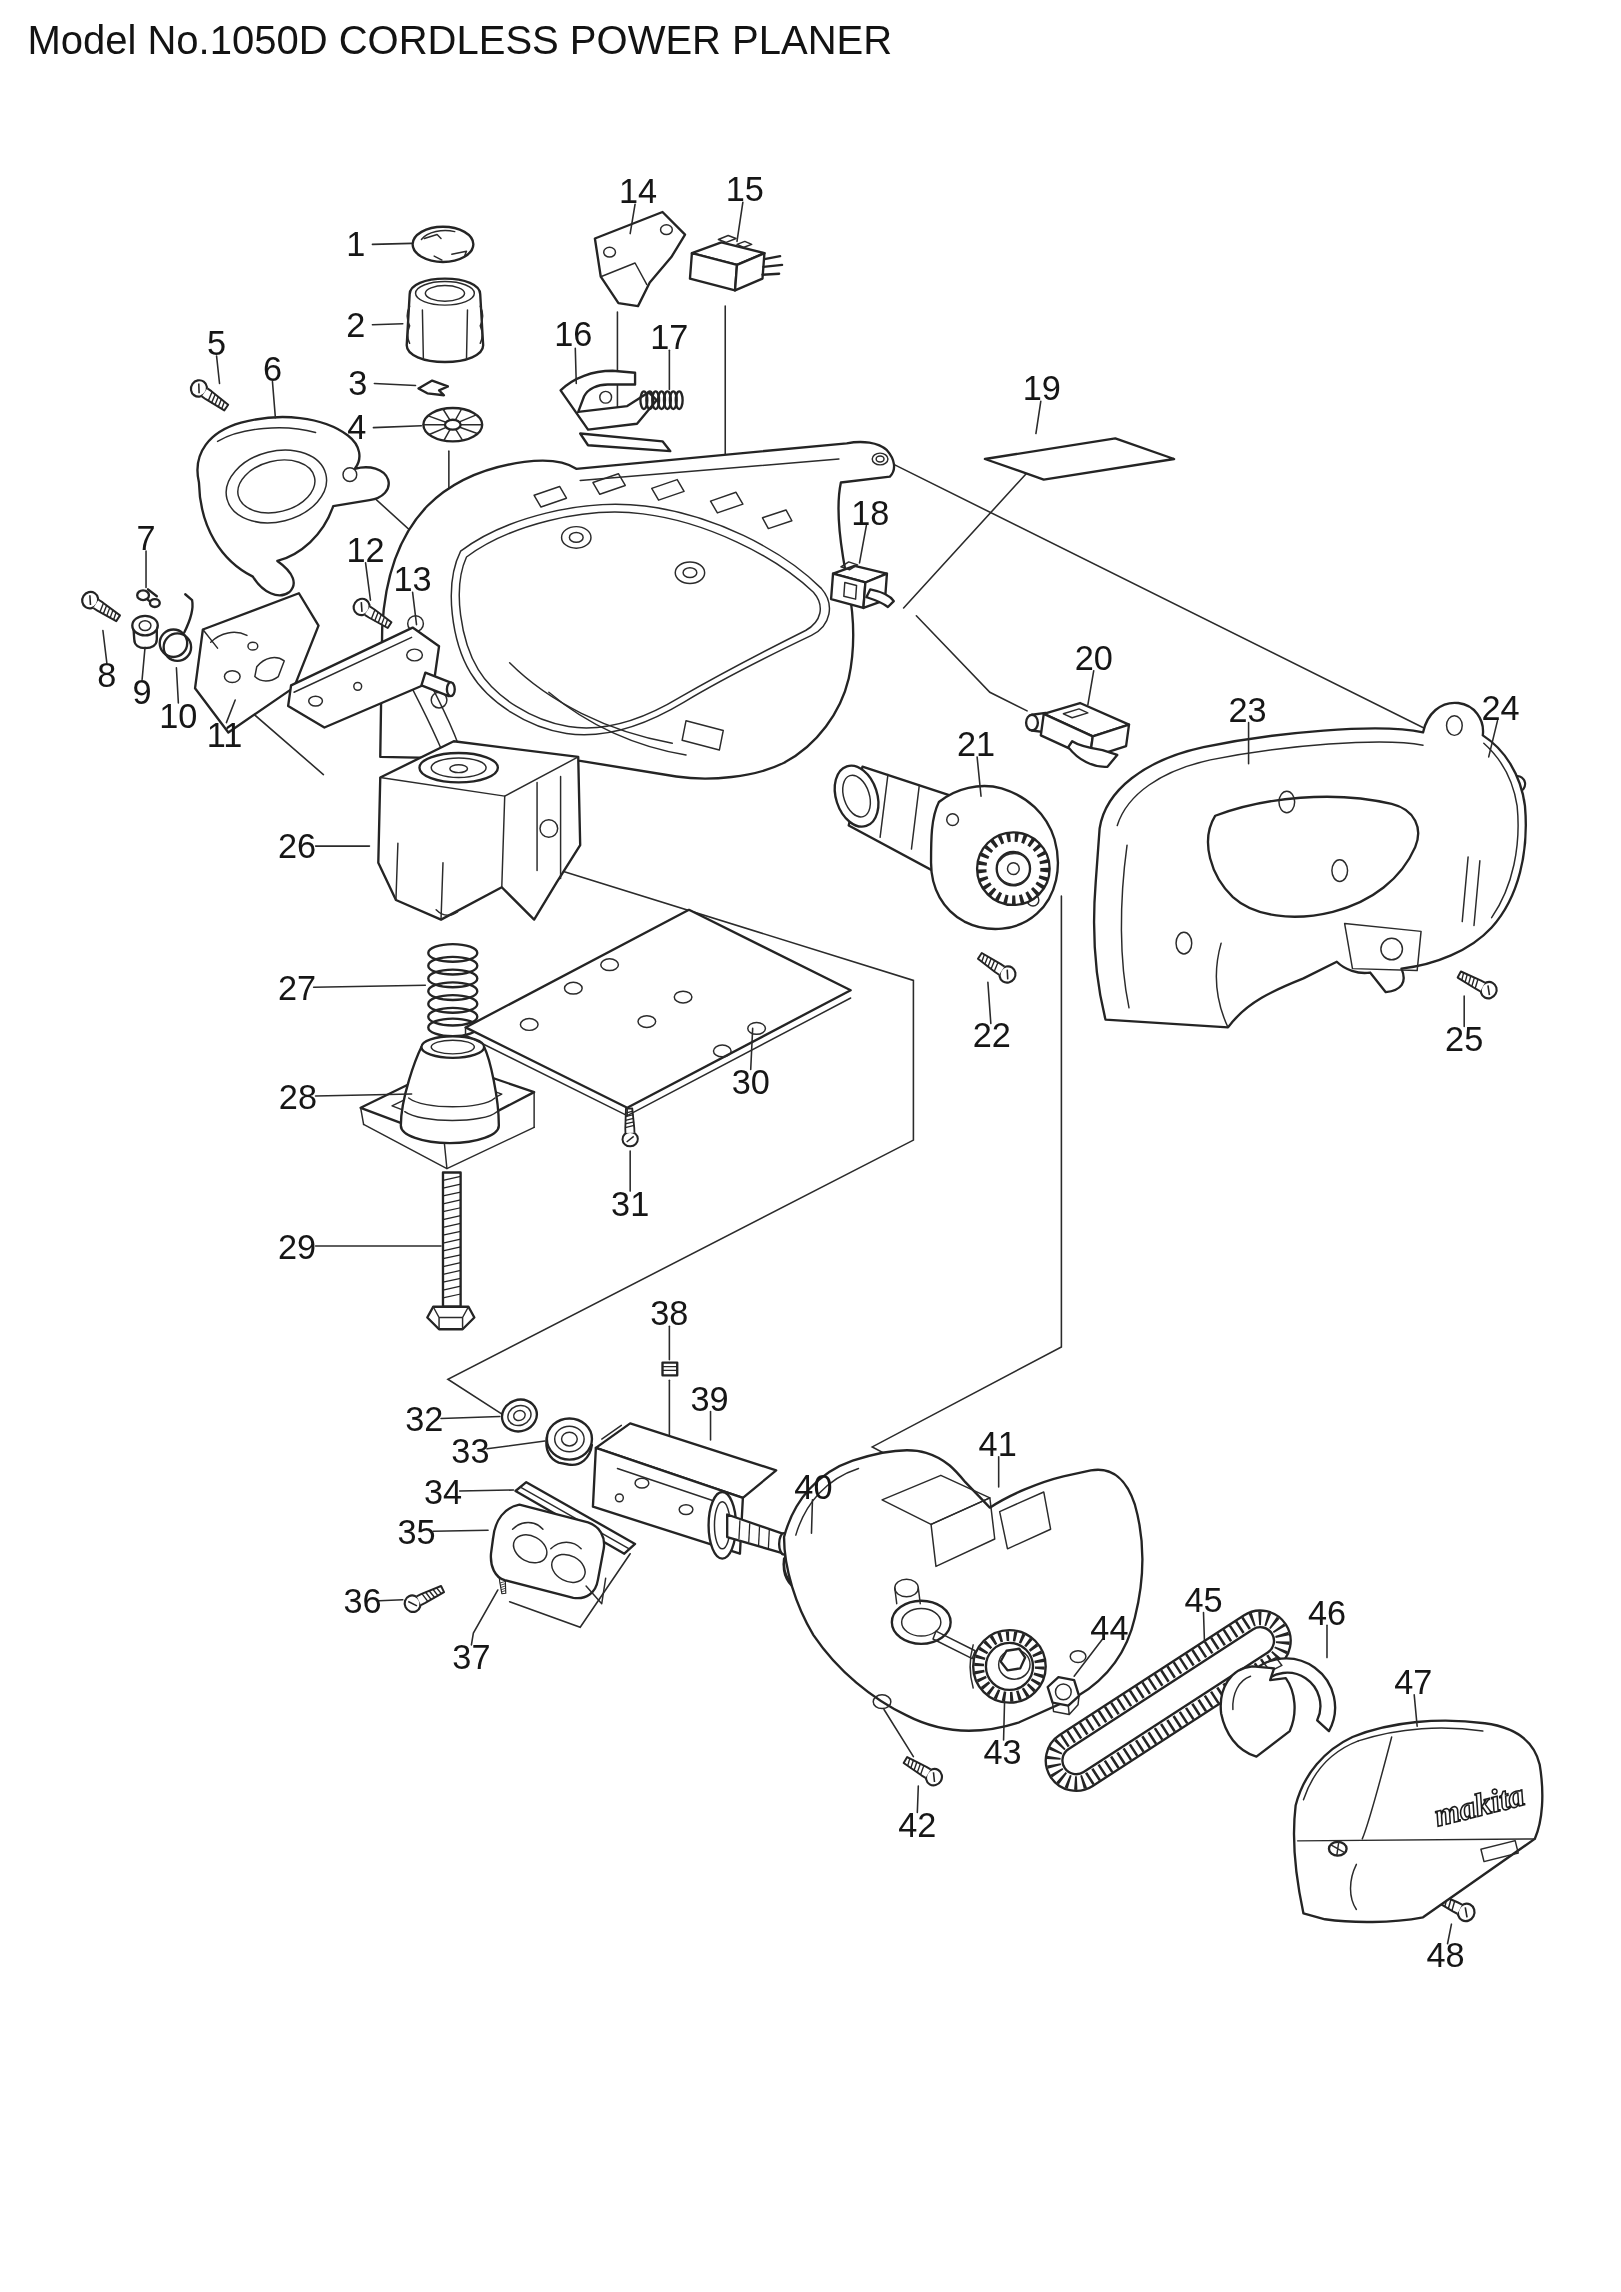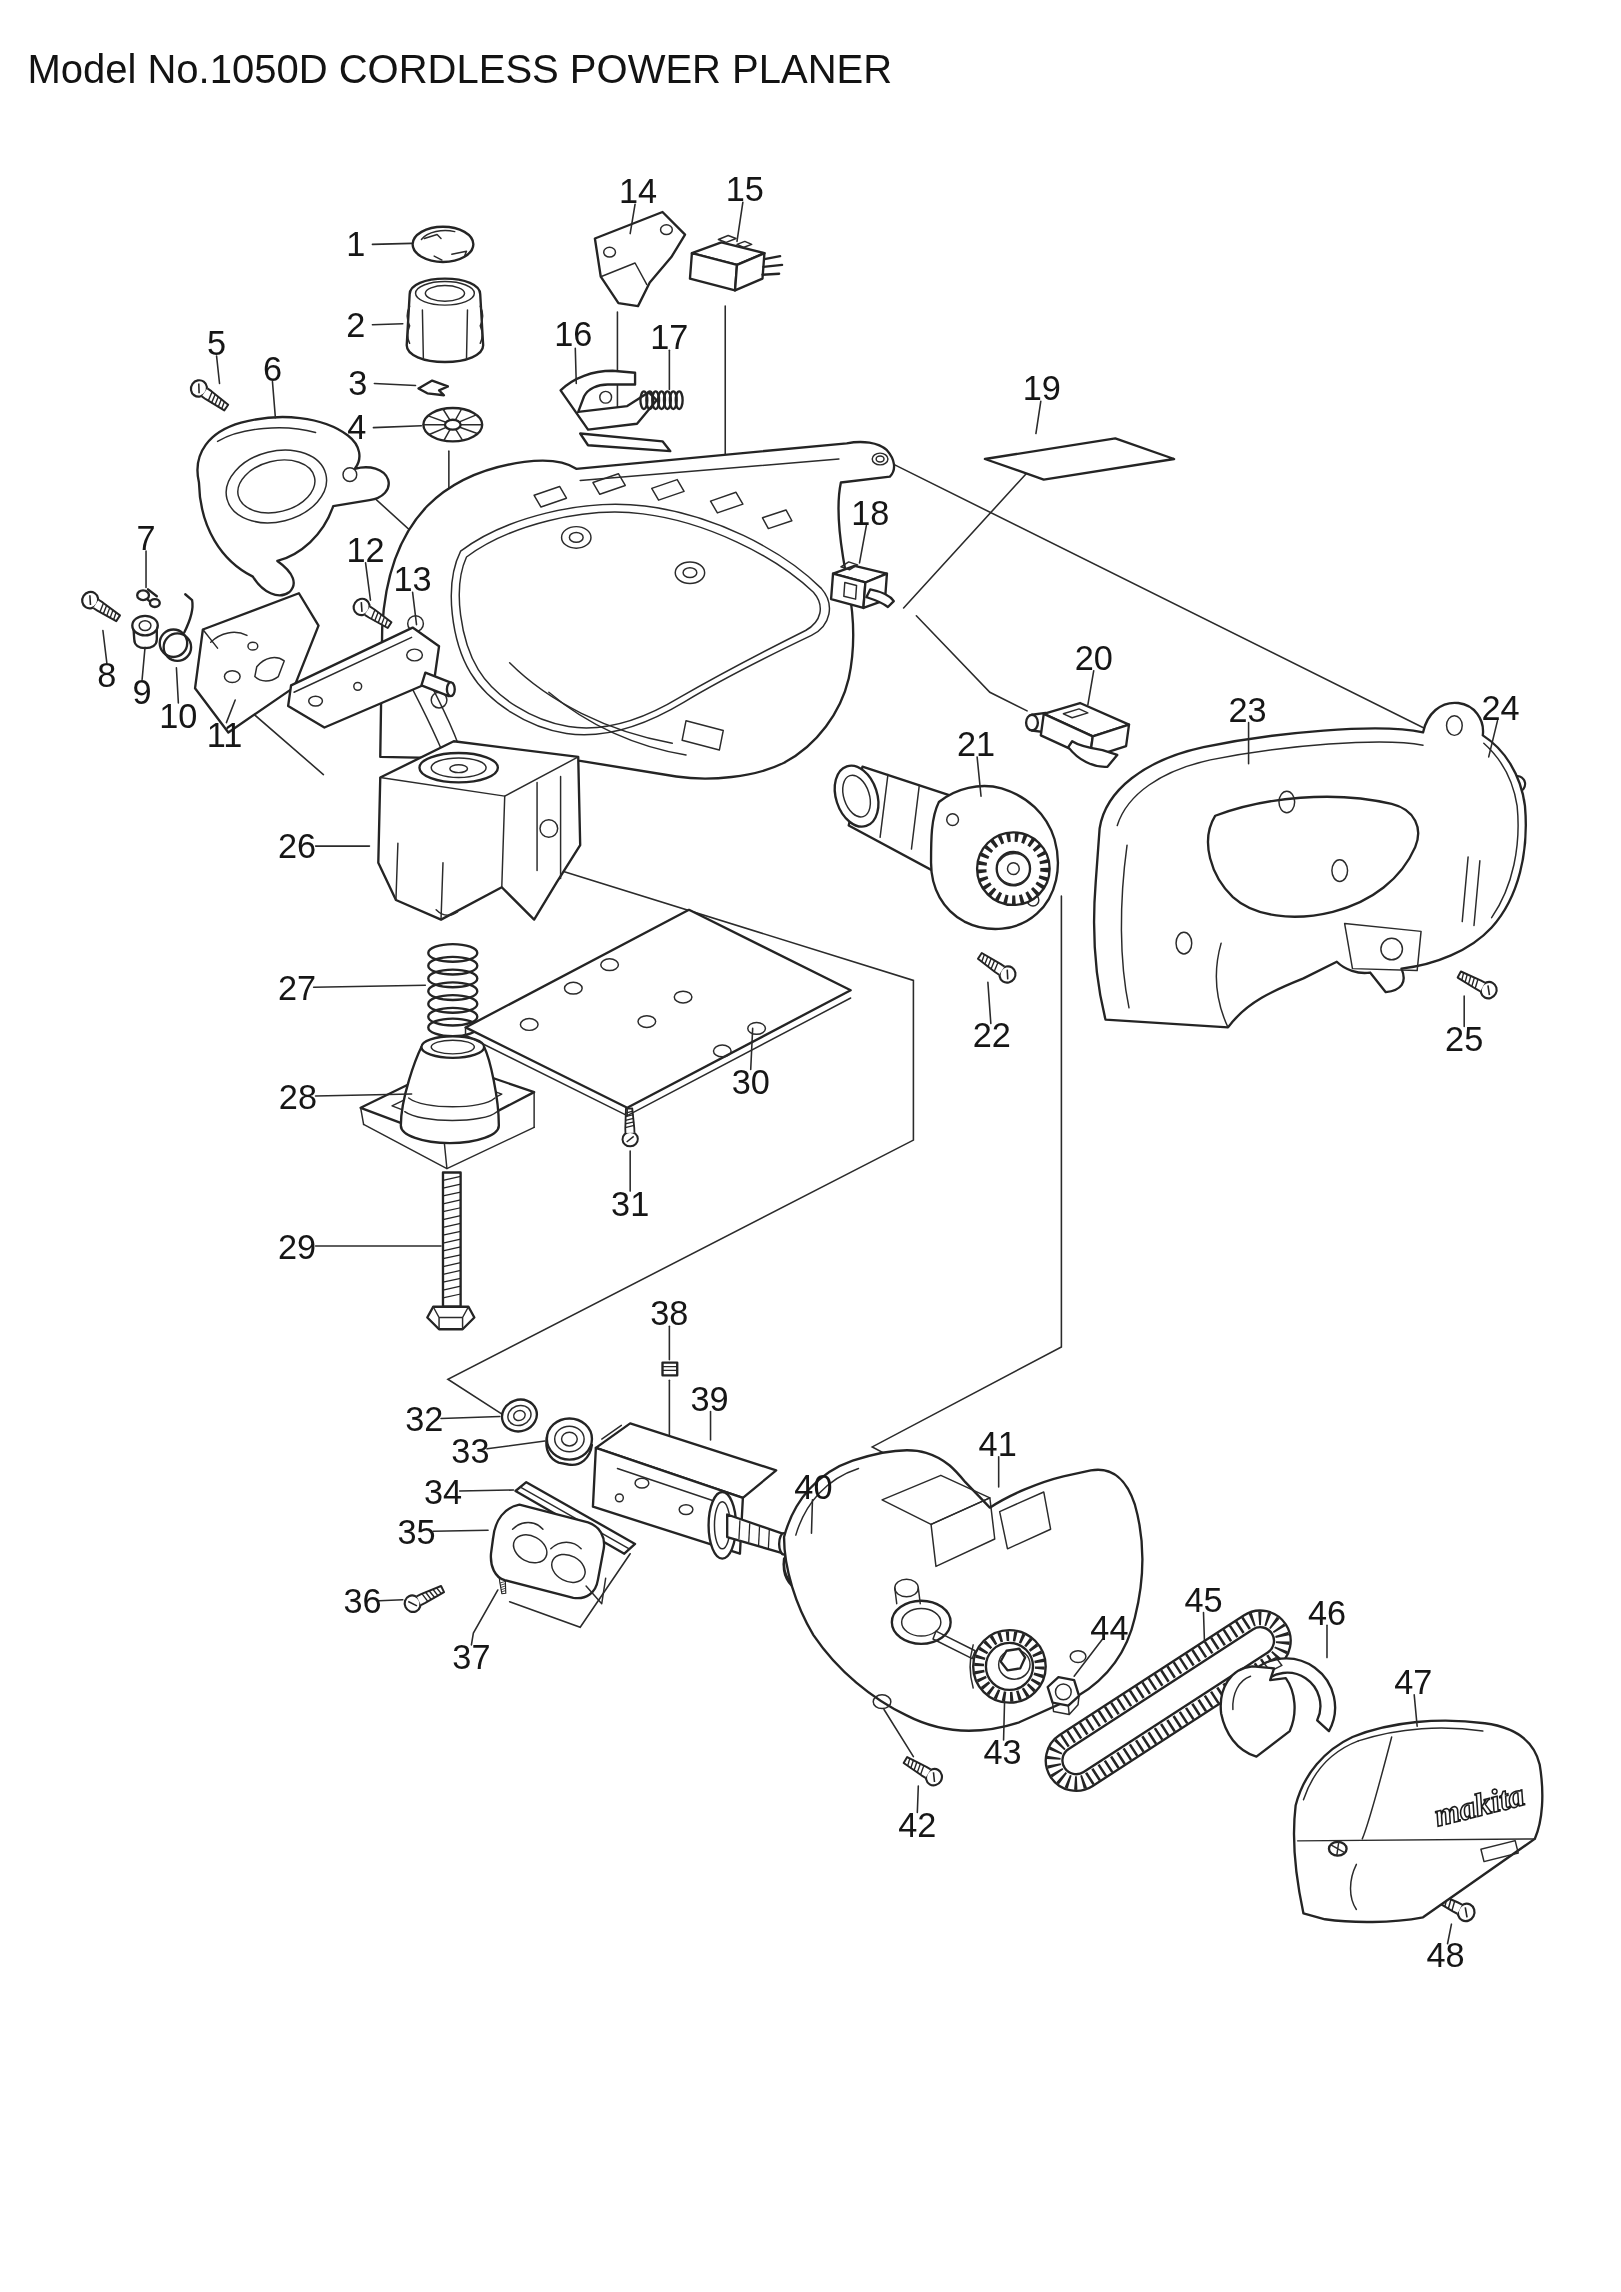--- a/index.html
+++ b/index.html
@@ -1,19 +1,19 @@
 <!DOCTYPE html>
 <html><head>
 <meta charset="utf-8">
 <style>
   html,body{margin:0;padding:0;background:#e8e8e8;}
   .stage{position:relative;width:1621px;height:2293px;background:#ffffff;overflow:hidden;
          font-family:"Liberation Sans",sans-serif;}
   .title{position:absolute;left:27.4px;top:17.6px;font-size:40px;color:#131313;
-         font-weight:400;letter-spacing:0px;white-space:nowrap;margin-top:29px;}
+         font-weight:400;letter-spacing:0px;white-space:nowrap;}
   svg{position:absolute;left:0;top:0;}
   .ol{stroke:#242424;stroke-width:2.4;fill:none;stroke-linejoin:round;stroke-linecap:round;}
   .olw{stroke:#242424;stroke-width:2.4;fill:#ffffff;stroke-linejoin:round;stroke-linecap:round;}
   .tn{stroke:#2b2b2b;stroke-width:1.5;fill:none;stroke-linejoin:round;stroke-linecap:round;}
   .ld{stroke:#2b2b2b;stroke-width:1.6;fill:none;stroke-linecap:round;}
   .lbl{font-family:"Liberation Sans",sans-serif;font-size:35px;fill:#161616;text-anchor:middle;}
   .teeth{stroke:#242424;fill:none;}
   .logo{font-family:"Liberation Serif",serif;font-style:italic;font-weight:bold;
         font-size:33px;fill:#ffffff;stroke:#1c1c1c;stroke-width:1.6;text-anchor:middle;}
 </style>

